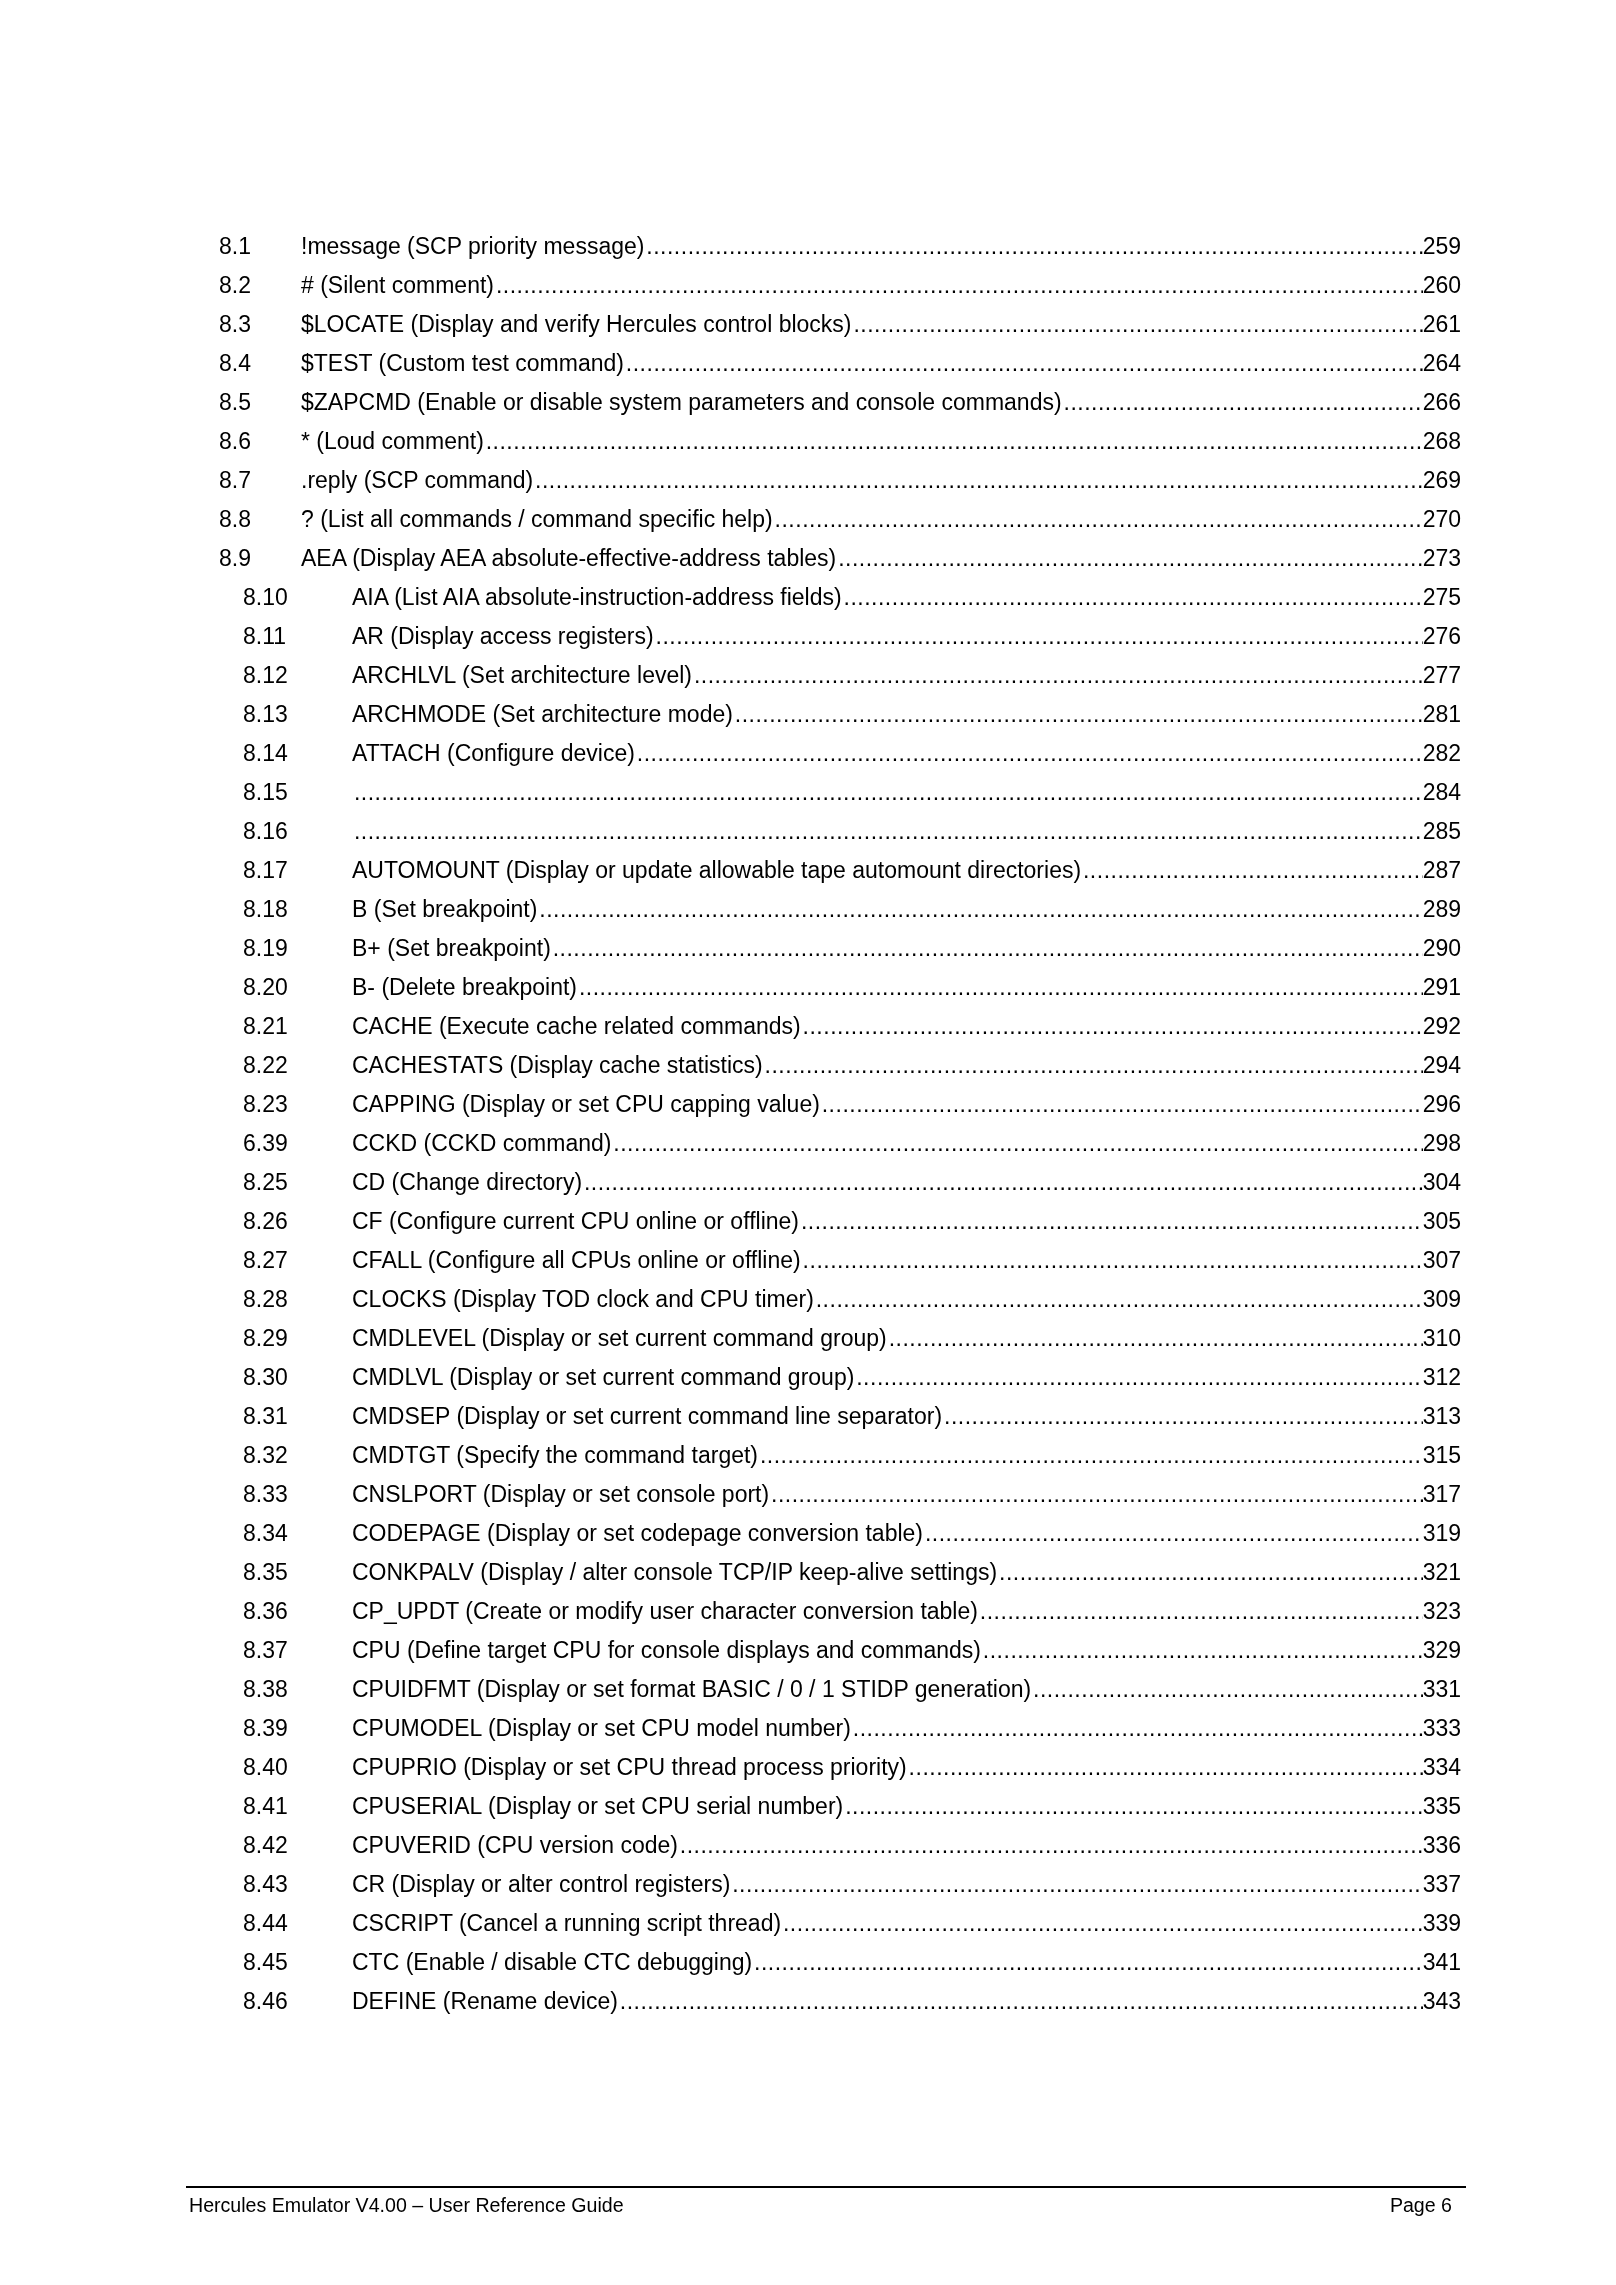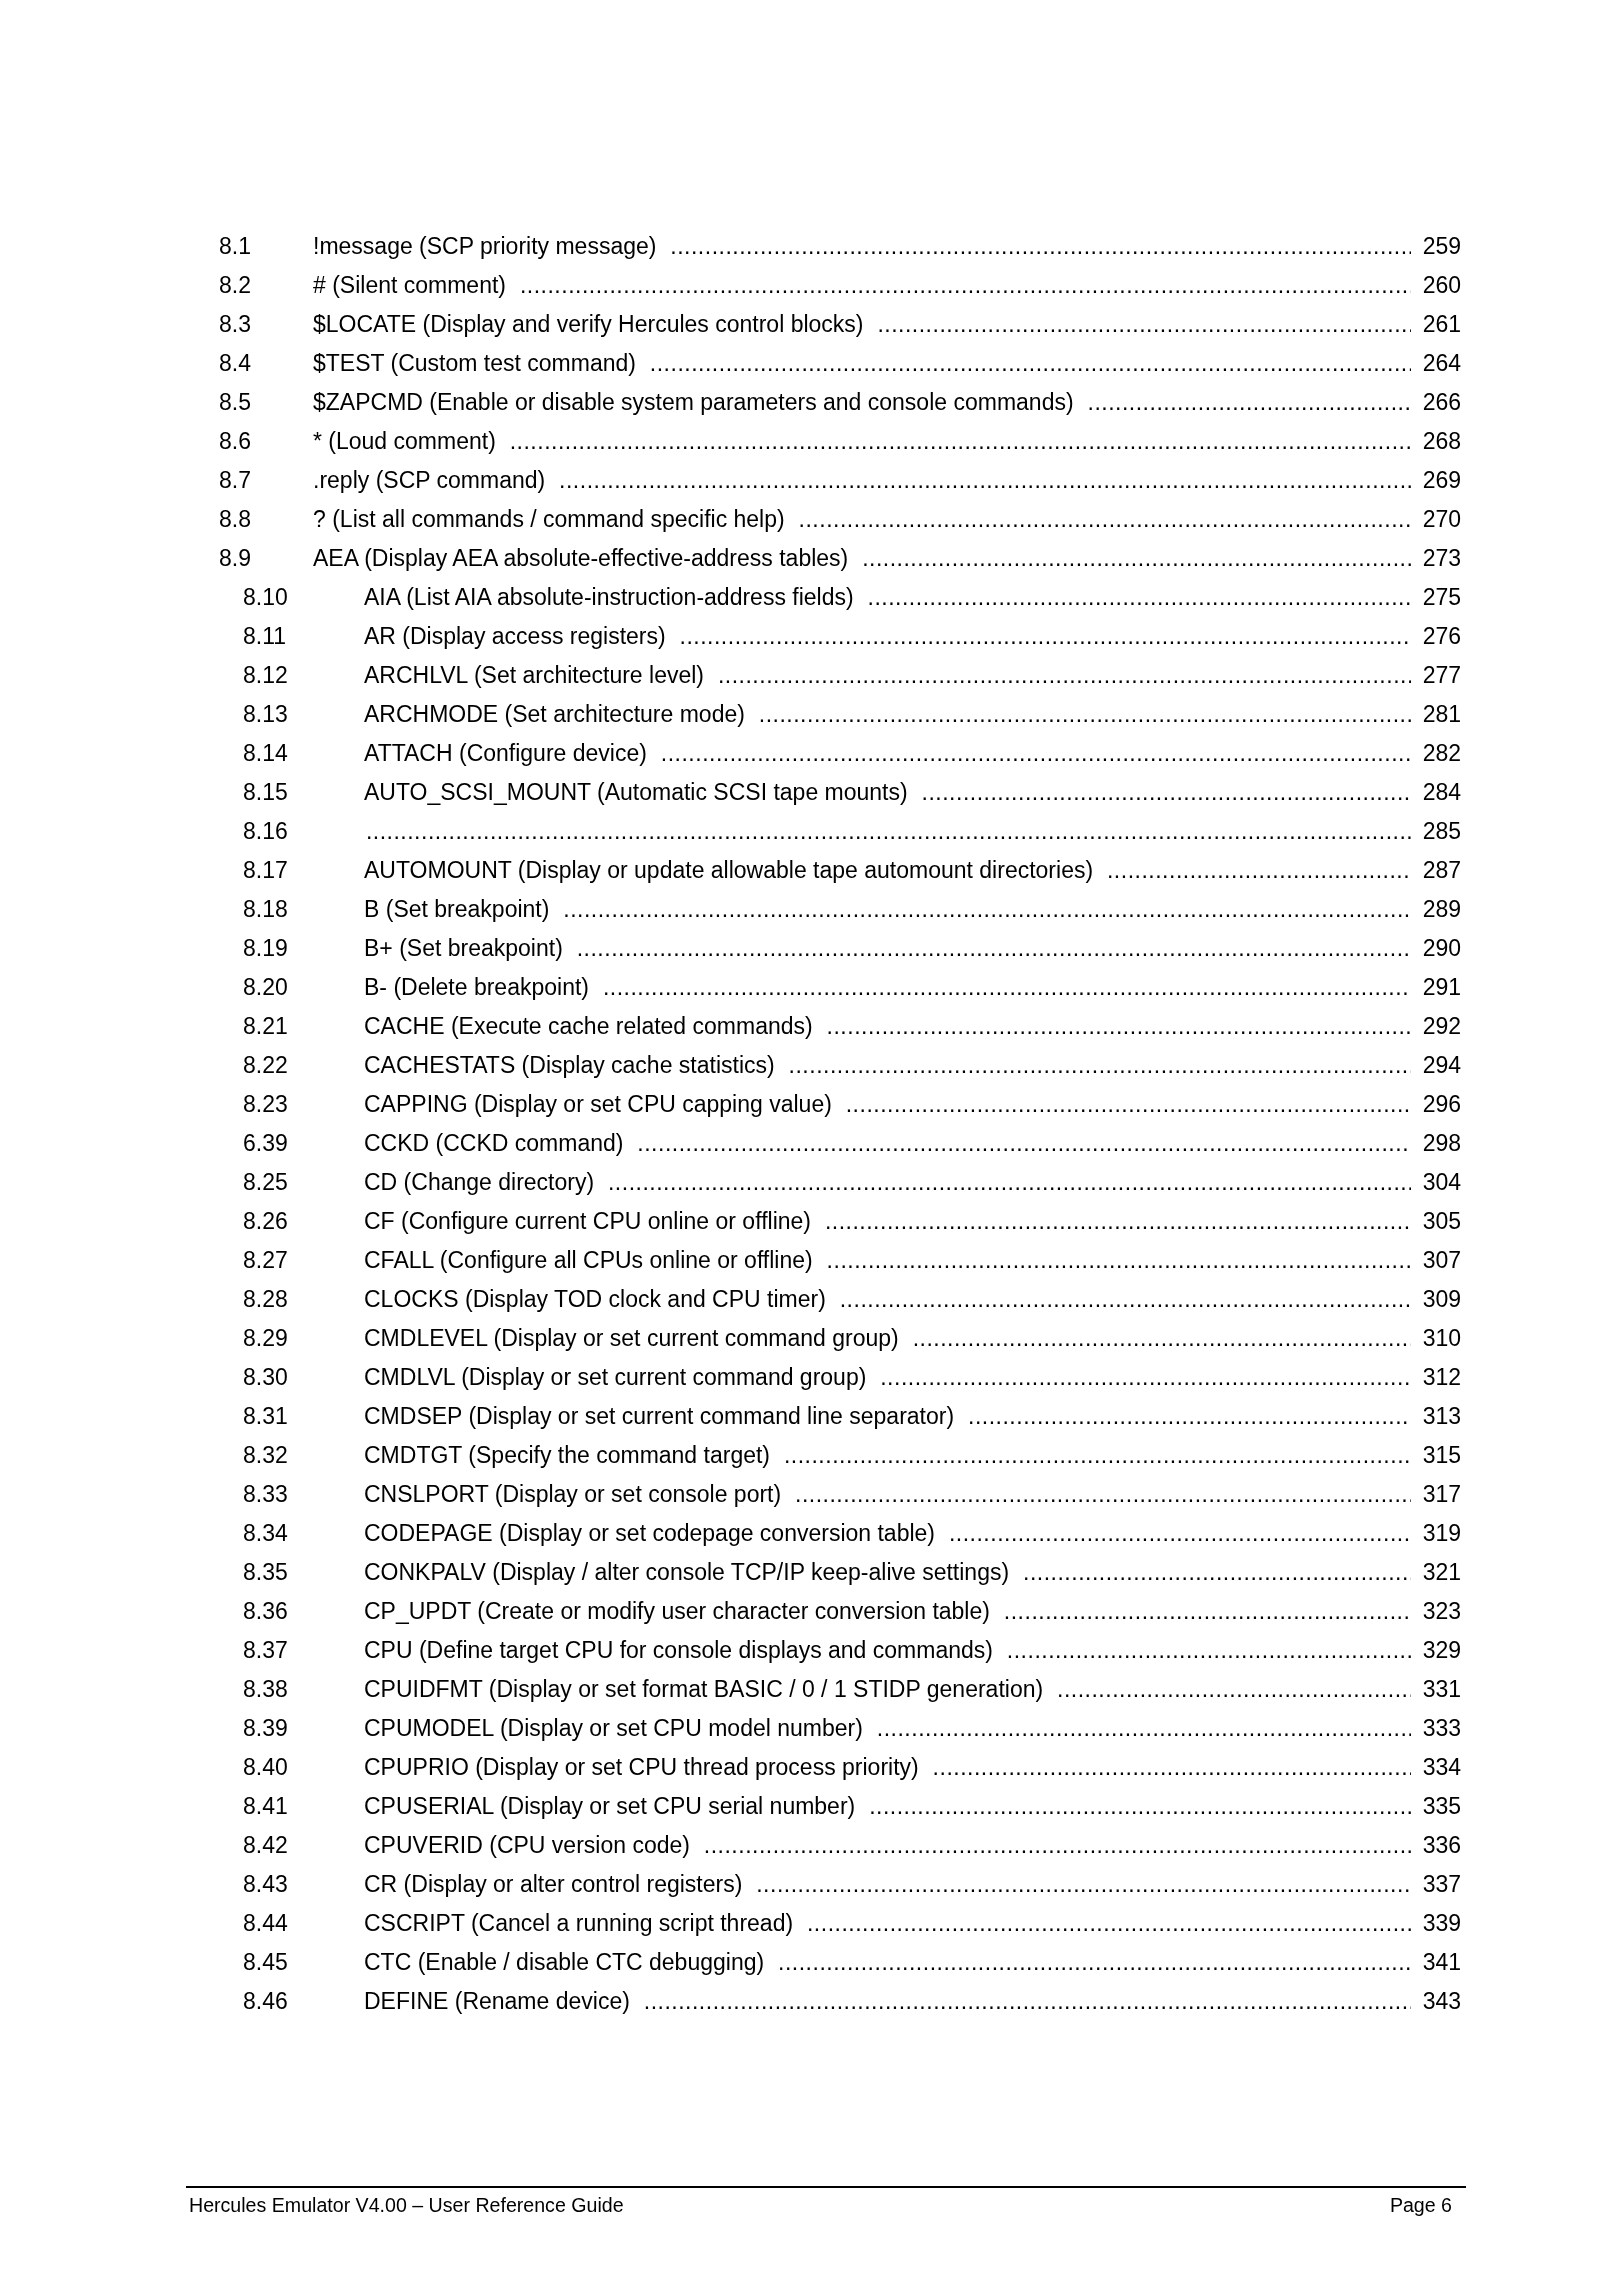--- a/index.html
+++ b/index.html
@@ -6,21 +6,21 @@
   body {
     width: 1616px; height: 2286px; position: relative; overflow: hidden;
     font-family: "Liberation Sans", sans-serif; color: #000000;
   }
   .toc {
     position: absolute; left: 219px; top: 227px; width: 1242px;
   }
   .toc-row {
     display: flex; align-items: center;
     height: 39px; line-height: 39px;
-    font-size: 23px; white-space: nowrap; gap: 12px;
+    font-size: 23px; white-space: nowrap;
   }
   .toc-num { width: 82px; flex: 0 0 82px; }
   .toc-row.sub .toc-num { width: 109px; flex: 0 0 109px; margin-left: 24px; }
   .toc-title { flex: 0 0 auto; }
   .toc-dots {
     flex: 1 1 auto; overflow: hidden; white-space: nowrap;
     margin-left: 1.9px; letter-spacing: 0.5px;
   }
   .toc-dots::before {
     content: "................................................................................................................................................................................................................................";
@@ -119,21 +119,20 @@
       <span class="toc-page">281</span>
     </div>
     <div class="toc-row sub">
       <span class="toc-num">8.14</span>
       <span class="toc-title">ATTACH (Configure device)</span>
       <span class="toc-dots"></span>
       <span class="toc-page">282</span>
     </div>
     <div class="toc-row sub">
       <span class="toc-num">8.15</span>
-      <span class="toc-title">AUTO_SCSI_MOUNT   (Automatic SCSI tape mounts)</span>
       <span class="toc-dots"></span>
       <span class="toc-page">284</span>
     </div>
     <div class="toc-row sub">
       <span class="toc-num">8.16</span>
       <span class="toc-dots"></span>
       <span class="toc-page">285</span>
     </div>
     <div class="toc-row sub">
       <span class="toc-num">8.17</span>

